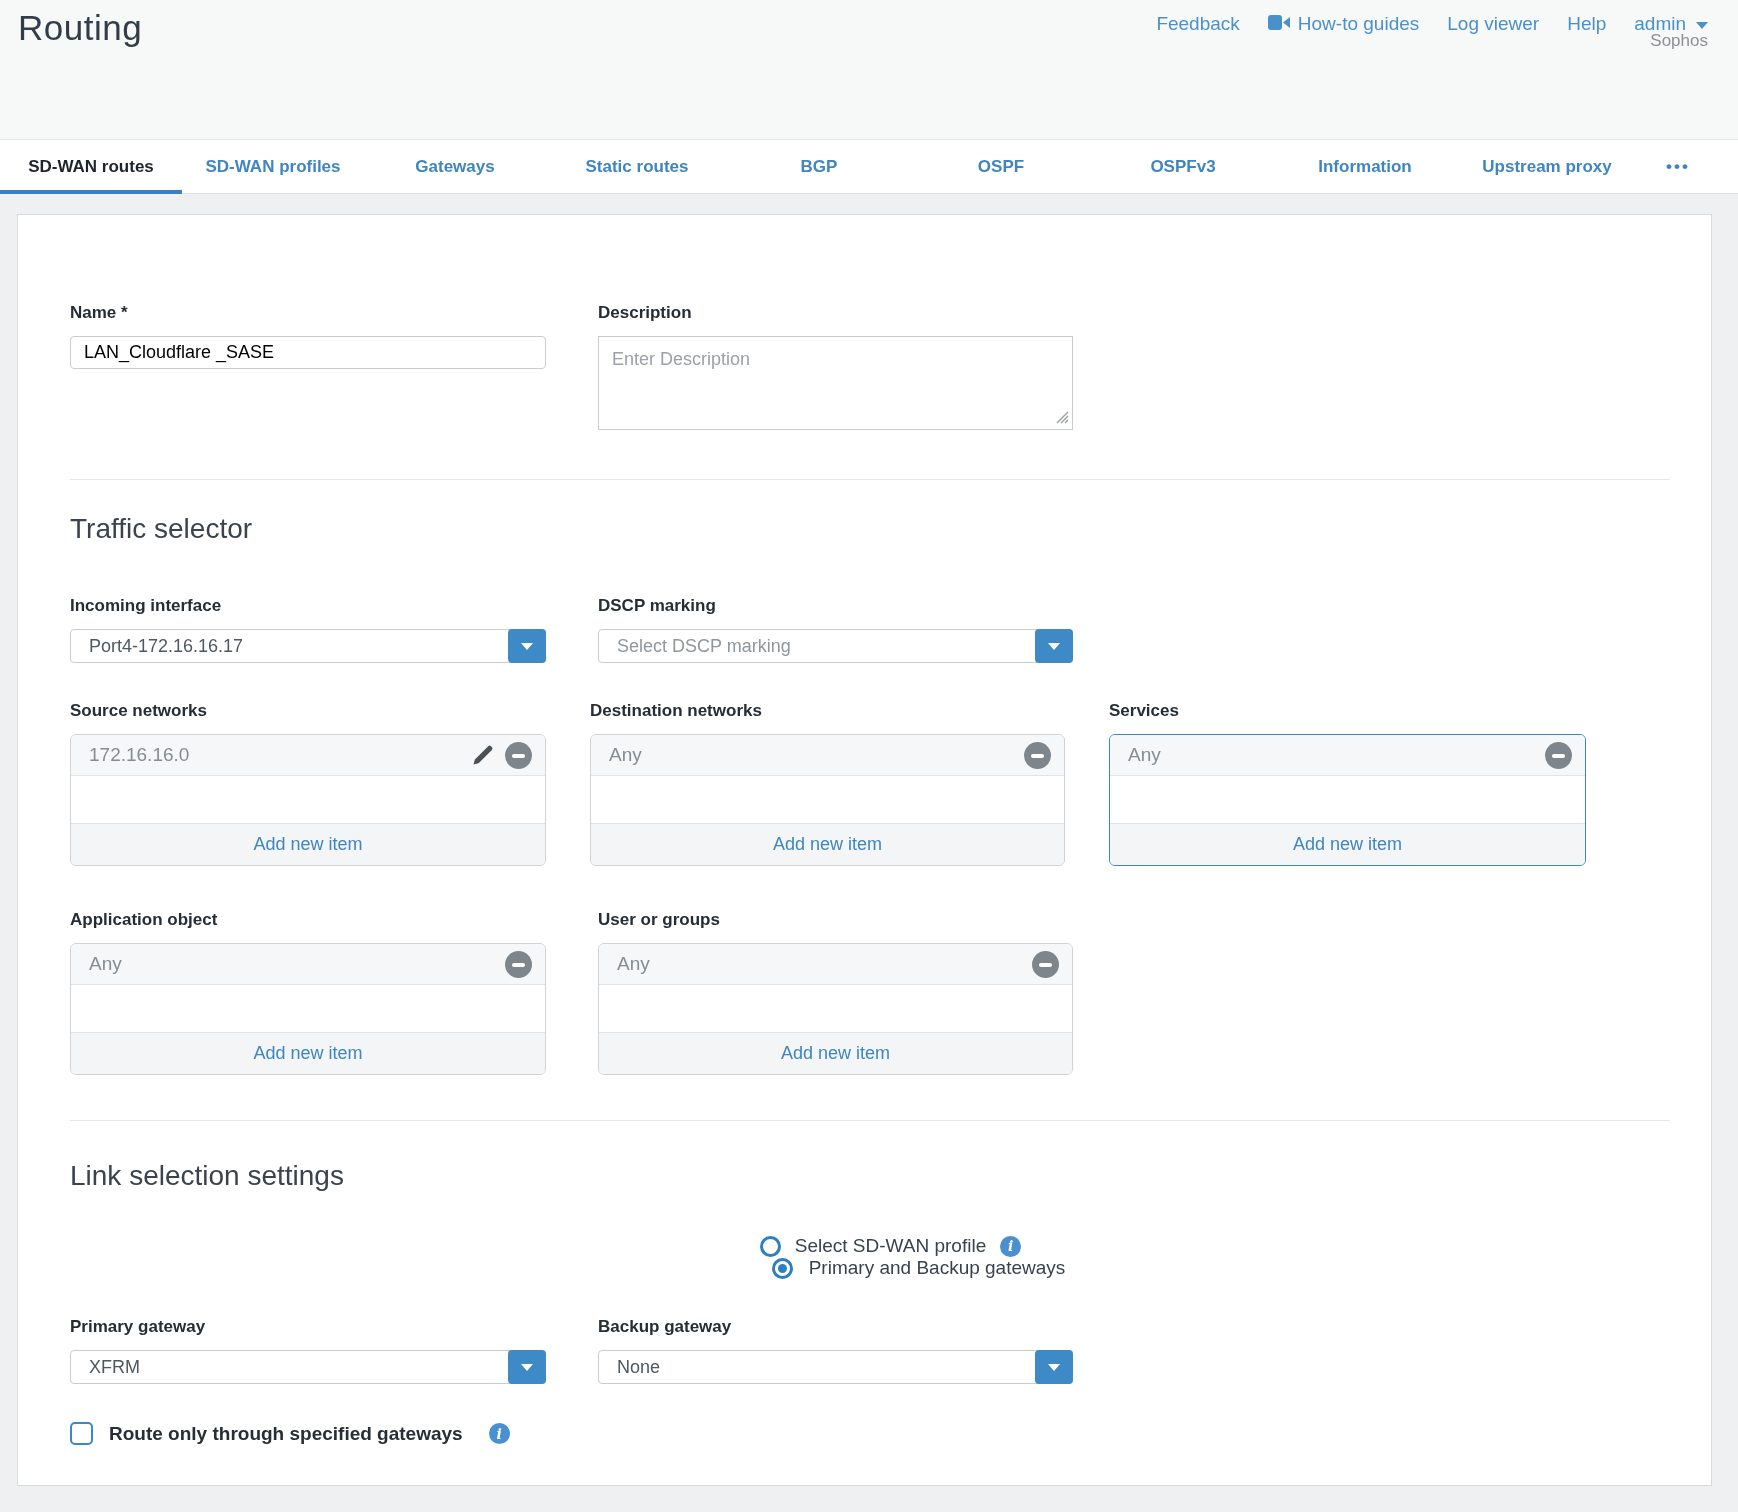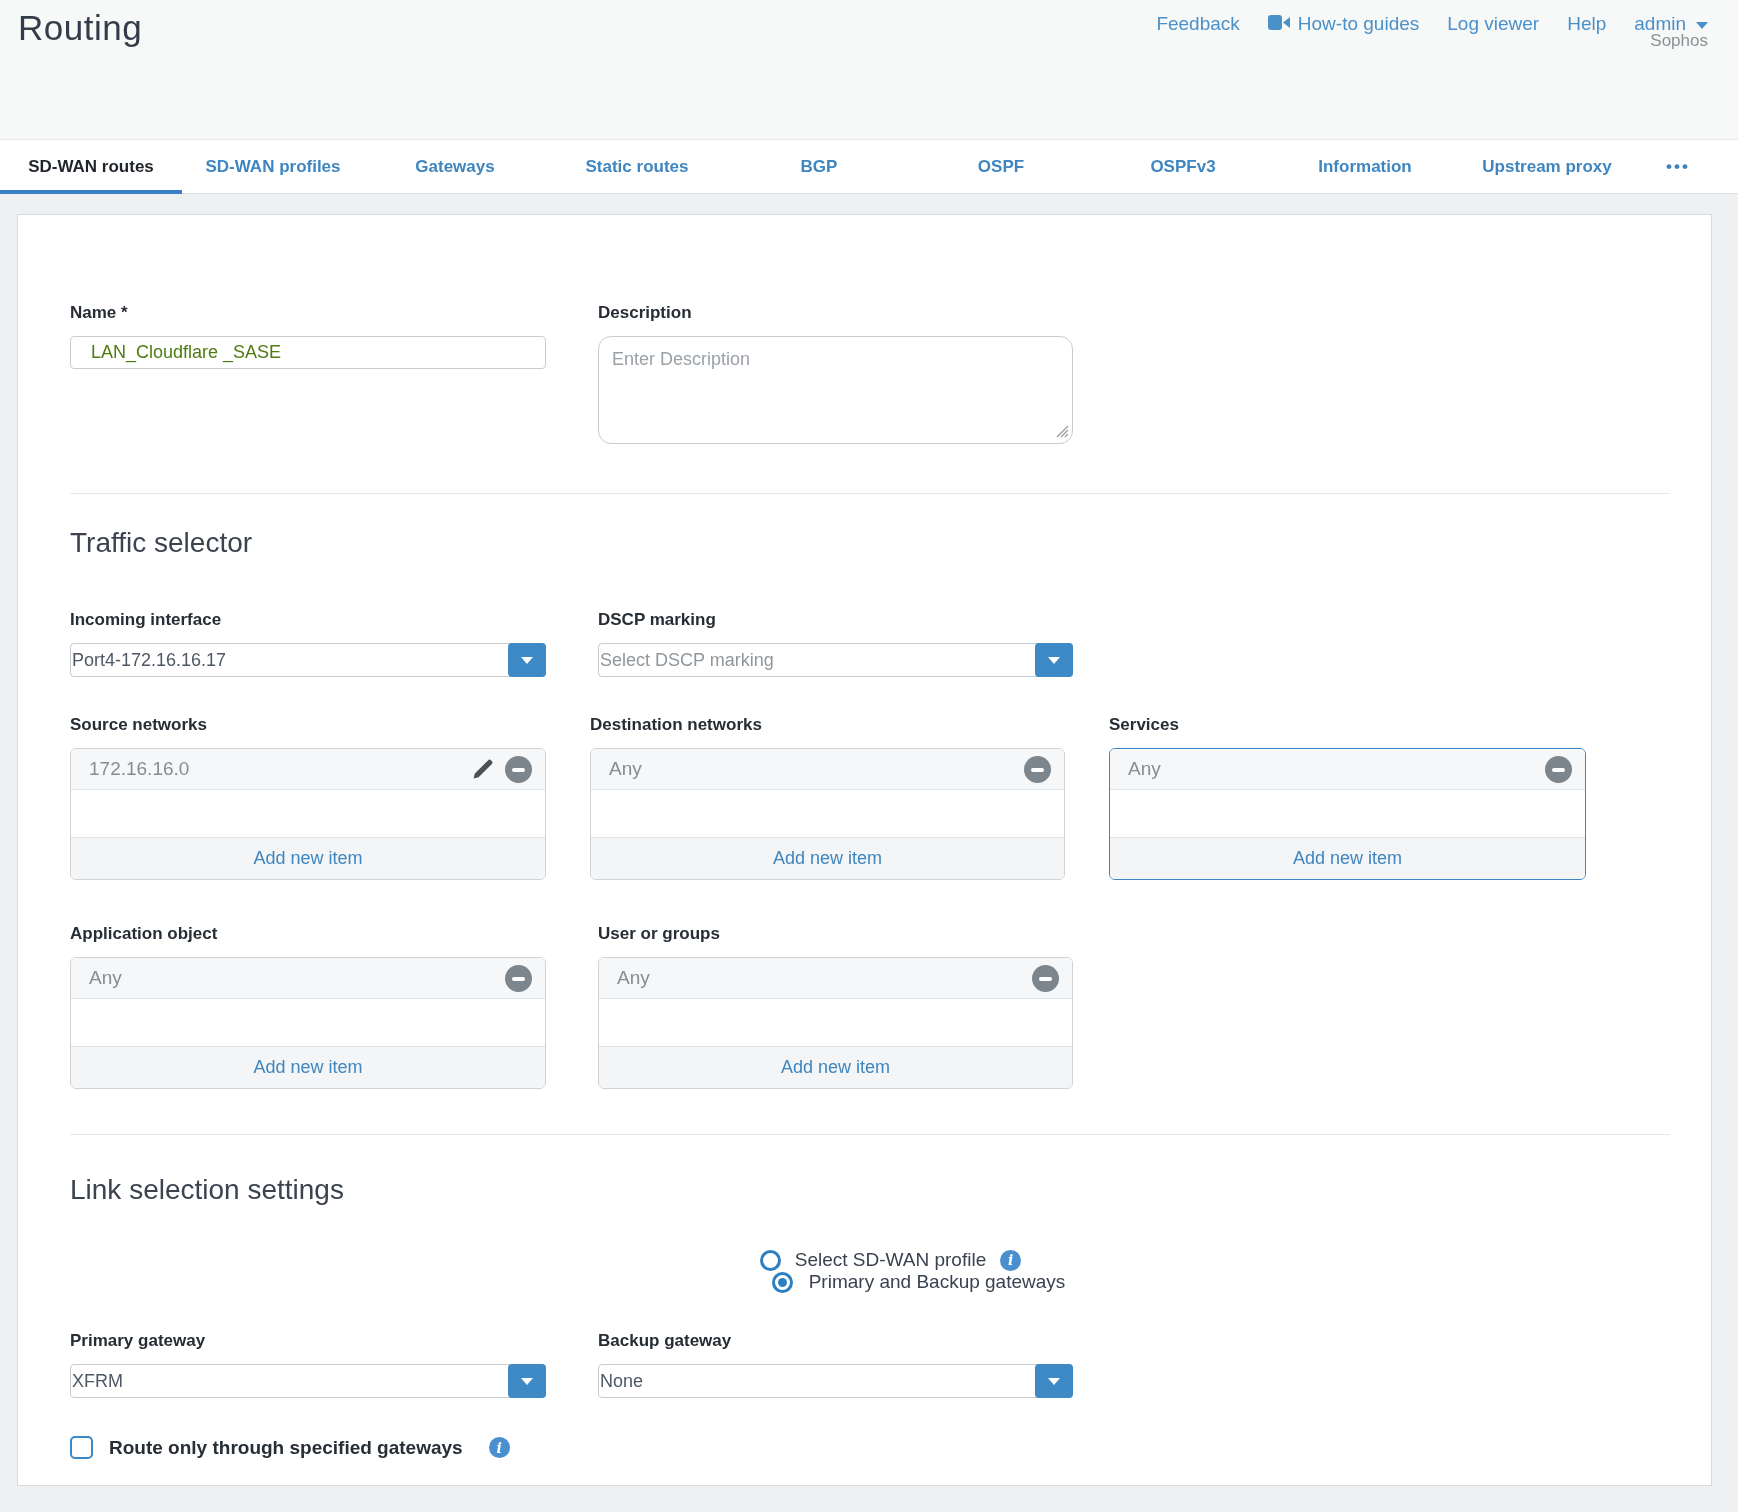--- a/index.html
+++ b/index.html
@@ -21,28 +21,28 @@
   .tabbar { height:55px; background:#fff; border-top:1px solid #e4e6e7; border-bottom:1px solid #dfe1e2; display:flex; }
   .tab { flex:0 0 182px; display:flex; align-items:center; justify-content:center; font-size:17px; font-weight:700; color:#3f86c0; position:relative; cursor:pointer; }
   .tab.active { color:#1f242b; }
   .tab.active::after { content:""; position:absolute; left:0; right:0; bottom:-1px; height:4px; background:#3a7ec6; }
   .tab-more { flex:1; display:flex; align-items:center; justify-content:flex-start; padding-left:28px; color:#3f86c0; font-weight:700; font-size:17px; letter-spacing:2px; cursor:pointer; }
   
   .panel { margin:20px 26px 0 17px; height:1272px; background:#fff; border:1px solid #d8dbdd; padding:88px 0 0 52px; }
   .grid2 { display:grid; grid-template-columns:476px 475px; column-gap:52px; }
   .grid3 { display:grid; grid-template-columns:476px 475px 477px; column-gap:44px; }
   .field-label { font-size:17px; font-weight:700; color:#262d35; margin-bottom:13px; }
-  .text-input { width:100%; height:33px; border:1px solid #c9cdd0; border-radius:4px; padding:0 20px; font-size:18px; color:#4d7c0f; font-family:inherit; background:#fff; }
-  textarea.desc { width:100%; height:108px; border:1px solid #c9cdd0; border-radius:13px; padding:12px 13px; font-size:18px; color:#3d4654; font-family:inherit; resize:none; background:#fff; }
+  .text-input { width:100%; height:33px; border:1px solid #c9cdd0; border-radius:4px; padding:0 13px; font-size:18px; color:#000000; font-family:inherit; background:#fff; }
+  textarea.desc { width:100%; height:94px; border:1px solid #c9cdd0; border-radius:0; padding:12px 13px; font-size:18px; color:#3d4654; font-family:inherit; resize:none; background:#fff; }
   ::placeholder { color:#9aa1a7; opacity:1; }
   .resize-handle { position:absolute; right:4px; bottom:6px; }
   .divider { width:1600px; border-top:1px solid #e5e7e9; }
   h2.section { font-size:28px; font-weight:400; color:#3b434f; line-height:34px; }
   
-  .dropdown { position:relative; height:34px; border:1px solid #c9cdd0; border-radius:4px; background:#fff; display:flex; align-items:center; padding-left:1px; font-size:18px; color:#4e5864; cursor:pointer; }
+  .dropdown { position:relative; height:34px; border:1px solid #c9cdd0; border-radius:4px; background:#fff; display:flex; align-items:center; padding-left:18px; font-size:18px; color:#4e5864; cursor:pointer; }
   .dropdown .ph { color:#8f969c; }
   .dd-btn { position:absolute; right:-1px; top:-1px; width:38px; height:34px; background:#3d8ac6; border-radius:4px; display:flex; align-items:center; justify-content:center; cursor:pointer; }
   .dd-caret { width:0; height:0; border-left:6px solid transparent; border-right:6px solid transparent; border-top:7px solid #fff; }
   
   .item-box { height:132px; border:1px solid #cfd3d6; border-radius:6px; background:#fff; display:flex; flex-direction:column; overflow:hidden; }
   .item-box.focused { border:1px solid #3e86c3; }
   .item-row { flex:0 0 41px; background:#f5f7f8; border-bottom:1px solid #e3e6e9; display:flex; align-items:center; padding:0 13px 0 18px; font-size:19px; color:#858d93; }
   .row-icons { margin-left:auto; display:flex; align-items:center; gap:9px; }
   .box-mid { flex:1; background:#fff; }
   .box-footer { flex:0 0 42px; border-top:1px solid #e0e4e6; background:#f3f5f6; display:flex; align-items:center; justify-content:center; font-size:18px; color:#3f86c0; cursor:pointer; }

